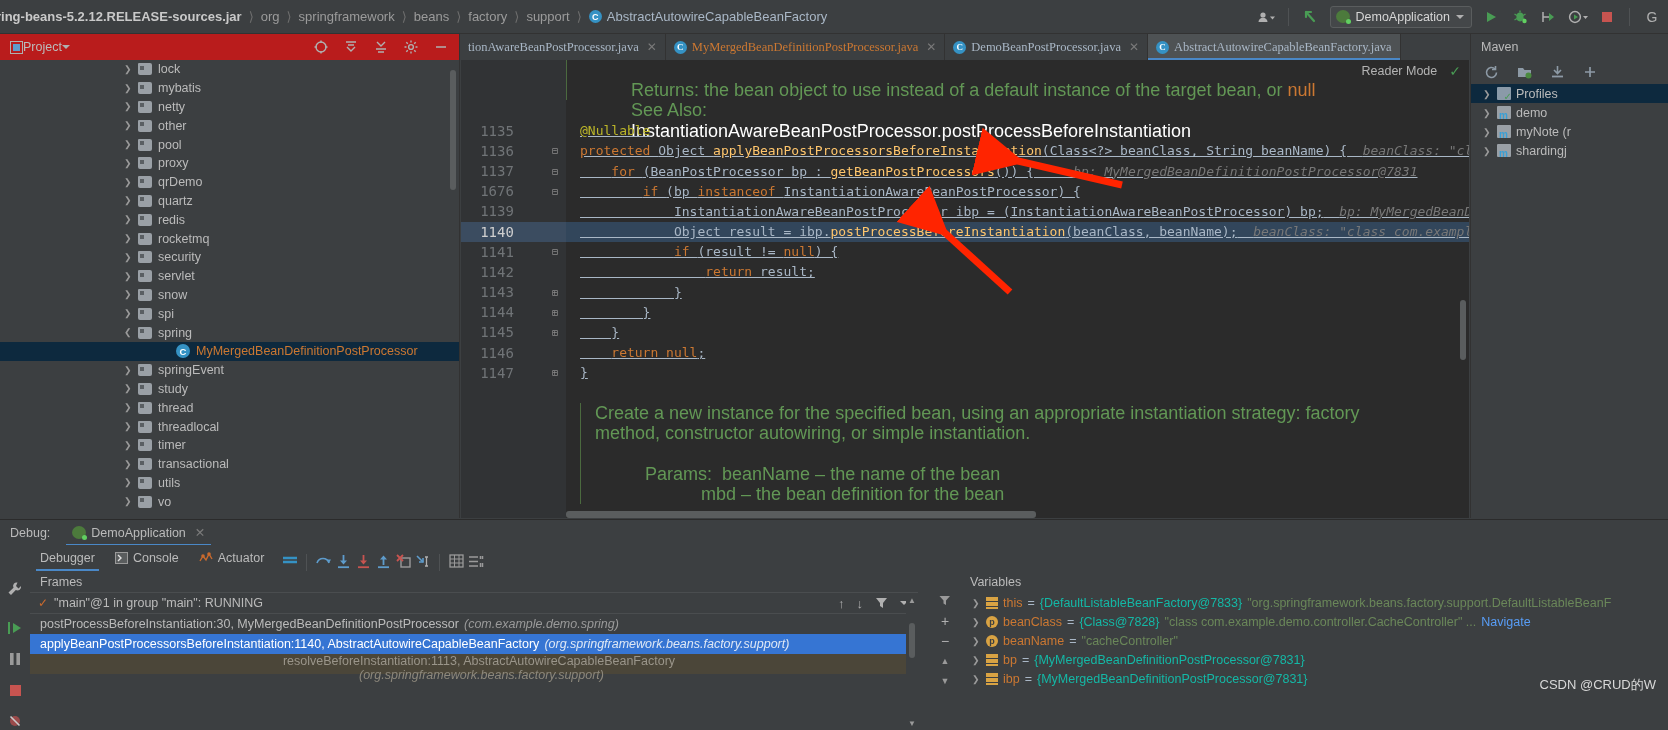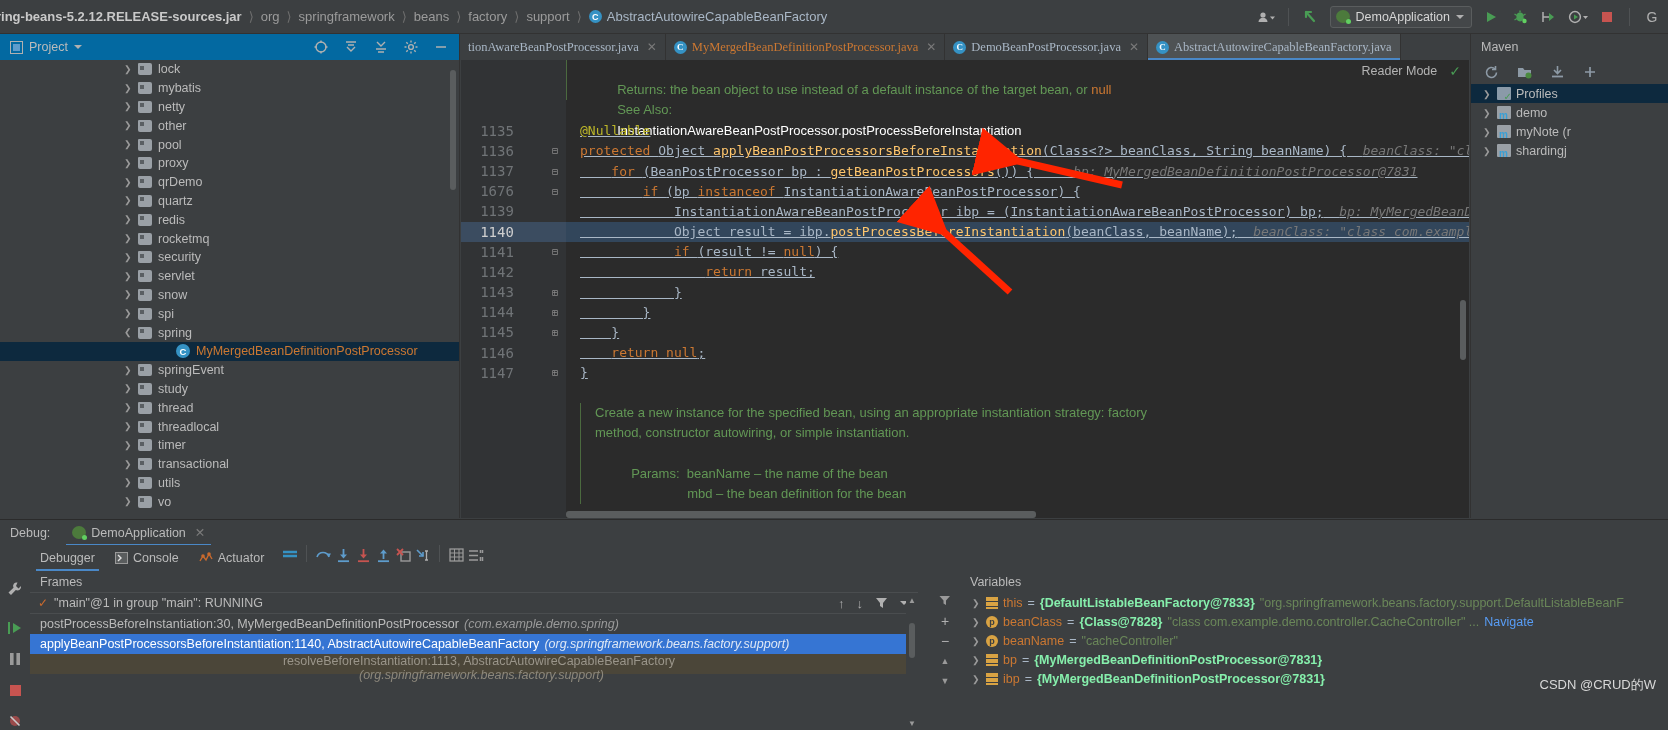--- a/index.html
+++ b/index.html
@@ -39,22 +39,22 @@
     border: 1px solid #5a5d5e; border-radius: 3px;
     height: 22px; padding: 0 7px 0 5px; background: #444749;
     color: #d6d6d6; font-size: 12.5px; white-space: nowrap;
   }
   .caret { width:0; height:0; border-left:4px solid transparent; border-right:4px solid transparent;
            border-top:4px solid #b0b0b0; display:inline-block; }
 
   
   .row2 { position: absolute; left:0; top: 34px; width: 1668px; height: 26px; display:flex; }
   .proj-head {
-    width: 460px; height: 26px; background: #0369a1; display: flex; align-items: center;
-    border-right: 1px solid #323232; padding-left: 10px; gap: 6px;
+    width: 460px; height: 26px; background: #b91c1c; display: flex; align-items: center;
+    border-right: 1px solid #323232; padding-left: 10px; 
   }
   .proj-title { color: #bbbbbb; font-size: 12.5px; }
   .proj-head-icons { margin-left: auto; display:flex; align-items:center; gap: 10px; padding-right: 8px; }
 
   .tabs { flex: 1; height: 26px; background: #3c3f41; display:flex; align-items: stretch; overflow:hidden; }
   .tab {
     display: flex; align-items: center; gap: 5px; padding: 0 8px;
     font-size: 12.5px; color: #a9b7c6; white-space: nowrap; position: relative;
     border-right: 1px solid #323232;
     font-family: Liberation Serif, serif;
@@ -127,21 +127,21 @@
   .cline.hl .lno { background: #3b4c60; color:#cfcfcf; }
   .lno {
     width: 83px; text-align: center; padding-right: 11px; color:#707477;
     font-size: 14px; flex: none; background: #313335; height: 20.2px; line-height: 20.2px;
   }
   .fold { width: 22px; flex:none; background:#313335; height: 20.2px;
           display:flex; align-items:center; justify-content:center; color:#8a8a8a; font-size:10px; }
   .cline.hl .fold { background:#3b4c60; }
   .ctext { padding-left: 14px; color:#a9b7c6;text-decoration:underline; }
   
-  .doc { color:#629755; font-family:"Liberation Sans", sans-serif; font-size:13px; }
+  .doc { color:#629755; font-family:"Liberation Sans", sans-serif; font-size:18px; }
   .doc-line { height: 20.2px; display:flex; align-items:center; white-space: pre; }
   .doclink { color:#ffffff;margin-top:20px; }
   .kw { color:#cc7832; }
   .ann { color:#bbb529; }
   .mth { color:#ffc66d; }
   .hintc { color:#787878; font-style: italic; }
   .ed-scroll { position:absolute; right:3px; top:240px; width:6px; height:60px; background:#5a5d5e; border-radius:3px; }
   .hsb { position:absolute; left:105px; bottom:0; height:7px; width: 470px; background:#5a5d5e; border-radius:3px; }
 
   
@@ -182,21 +182,21 @@
   }
   .debug-tab::after { content:''; position:absolute; left:0; right:0; bottom:0; height:2px; background:#4a88c7; }
   .spring-ico {
     width: 14px; height:13px; border-radius:50%; background:#4c7a3c; position:relative; flex:none;
   }
   .spring-ico::after { content:''; position:absolute; right:-1px; bottom:-1px; width:5px; height:5px;
                        border-radius:50%; background:#61d061; }
 
   .debug-toolbar {
     position:absolute; left:0; top: 545px; width: 1668px; height: 26px; background:#3c3f41;
-    display:flex; align-items:flex-start;
+    display:flex; align-items:flex-end;
   }
   .left-rail { width: 30px; height: 185px; position:absolute; left:0; top:545px; background:#3c3f41;
                display:flex; flex-direction:column; align-items:center; padding-top:4px; gap: 14px; }
   .dtab { height: 26px; display:flex; align-items:center; gap:5px; padding: 0 10px; font-size:12.5px;
           color:#bbbbbb; position:relative; }
   .dtab.active::after { content:''; position:absolute; left:6px; right:6px; bottom:0; height:2px; background:#4a88c7; }
   .tsep { width:1px; height:17px; background:#4f5254; margin:0 6px; }
 
   .frames-pane {
     position:absolute; left:30px; top:571px; width: 888px; height: 159px; background:#3c3f41;
@@ -222,21 +222,21 @@
   .vars-pane { position:absolute; left:930px; top:571px; width: 738px; height: 159px; background:#3c3f41; }
   .var-row { height: 19px; display:flex; align-items:center; padding-left: 12px; gap:5px;
              font-size:12.5px; white-space: nowrap; color:#bbbbbb; }
   .v-arrow { color:#9a9a9a; font-size:9px; width:9px; flex:none; }
   .v-ico { width:12px; height:12px; flex:none; position:relative; }
   .v-ico.stack { background: linear-gradient(#d9a343 0 33%, #3c3f41 33% 42%, #d9a343 42% 75%, #3c3f41 75% 84%, #d9a343 84% 100%); }
   .v-ico.field { border-radius:50%; background:#d9a343; color:#3c3f41; font-size:9px;
                  display:flex; align-items:center; justify-content:center; font-weight:bold; }
   .v-name { color:#cc7832; }
   .v-eq { color:#a9b7c6; }
-  .v-ref { color:#86efac;font-weight:bold; }
+  .v-ref { color:#14b8a6; }
   .v-str { color:#6a8759; }
   .v-nav { color:#589df6; }
   .vars-gutter { position:absolute; left:0; top:0; width:30px; height:159px; background:#3c3f41;
                  display:flex; flex-direction:column; align-items:center; padding-top: 24px; gap: 10px; }
   .watermark { position:absolute; right: 12px; bottom: 36px; color:#d8d8d8; font-size: 13px; }
 
   .arrow-svg { position:absolute; left:0; top:0; pointer-events:none; z-index: 30; }
   svg { display:block; }
 </style>
 </head>

